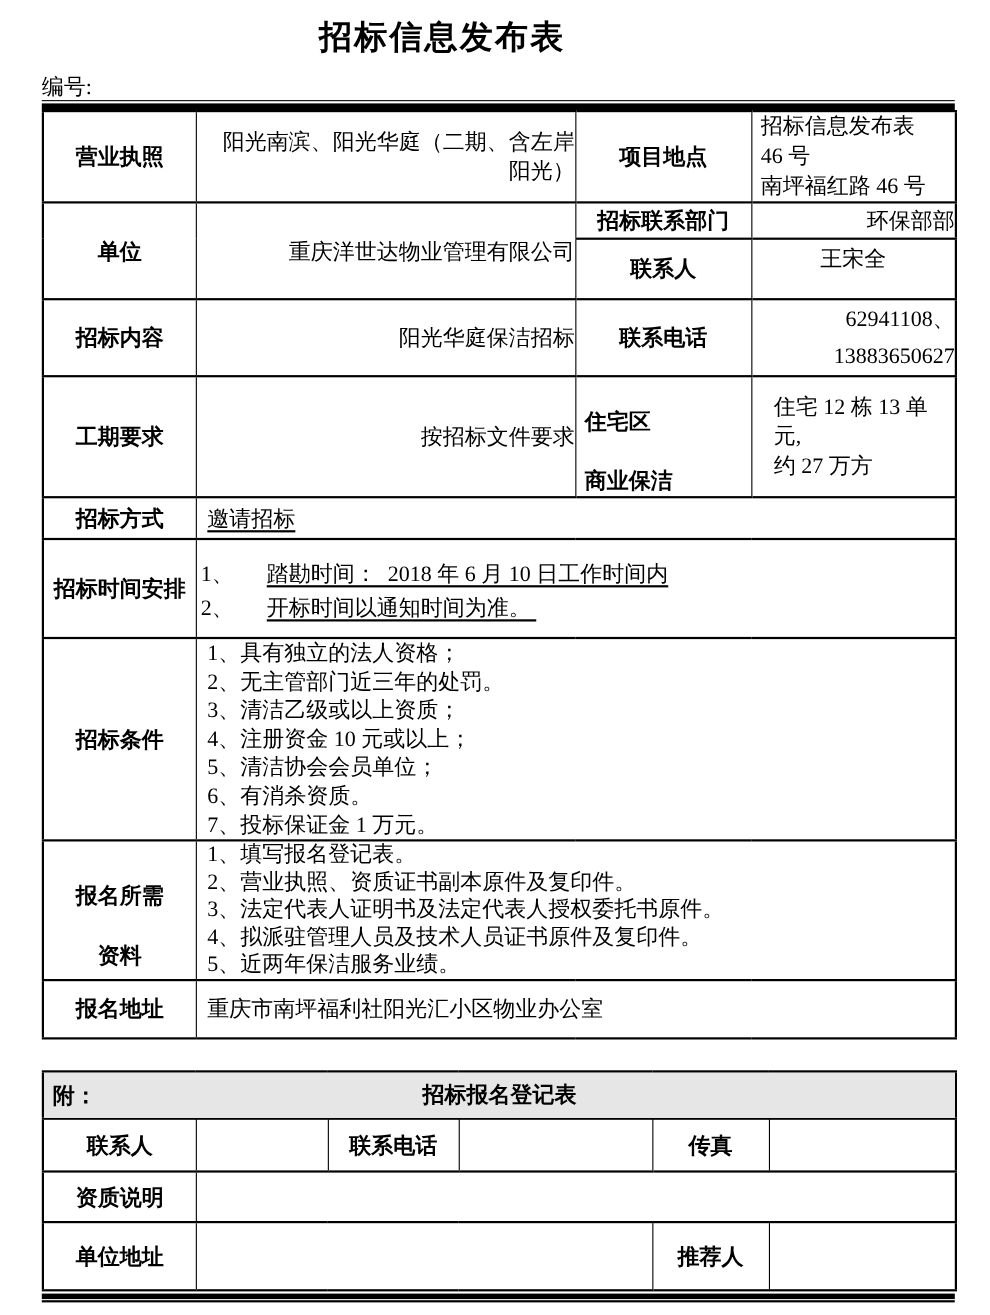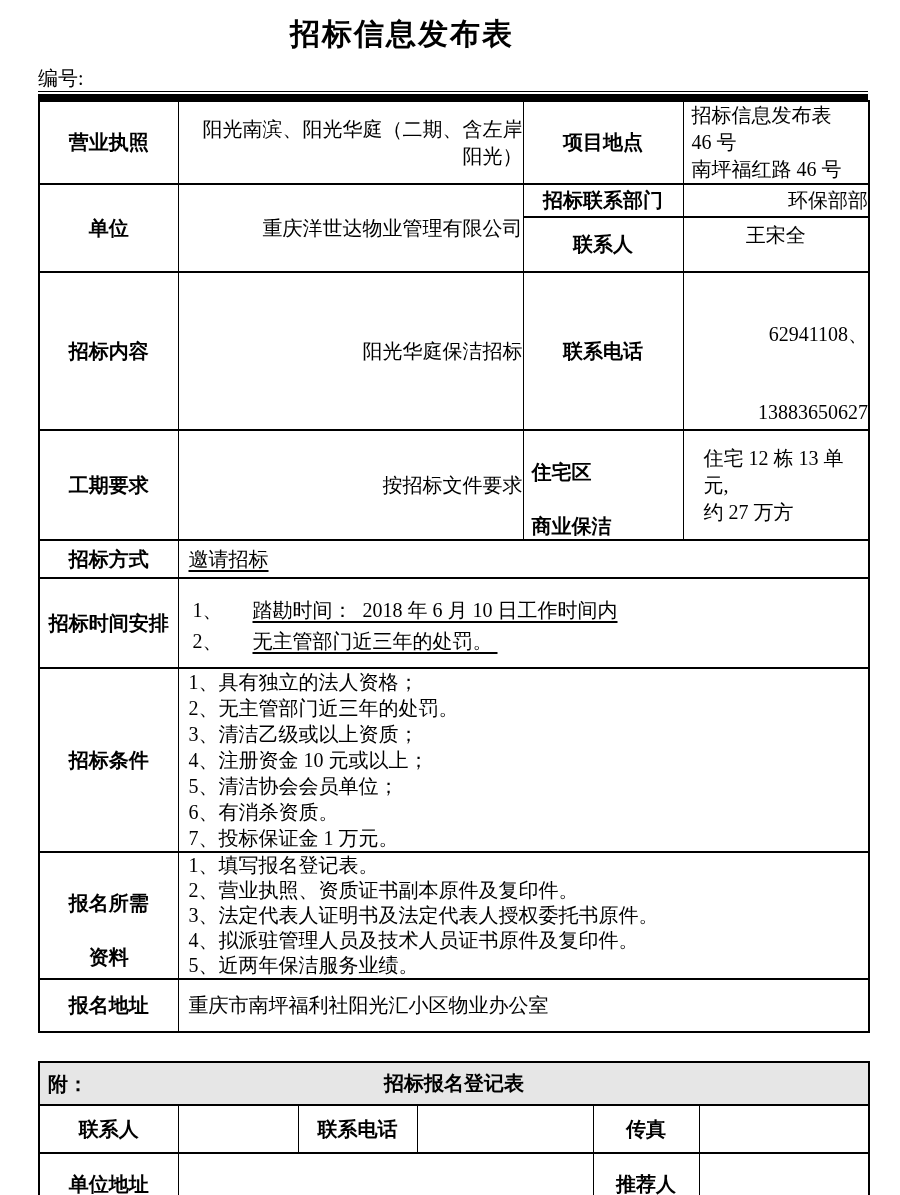--- a/index.html
+++ b/index.html
@@ -45,28 +45,28 @@
     border-bottom-width: 2px;
     font-size: 20px;
     vertical-align: middle;
     overflow: hidden;
   }
   td.lbl { font-weight: 700; text-align: center; }
   td.c   { text-align: right; }
   td.l   { text-align: left; padding-left: 10px; }
   .lh27 div { line-height: 27px; }
   .lh26 div { line-height: 26px; margin-top: 28px; }
-  .lh34 div { line-height: 34px; margin-top: 44px; }
+  .lh34 div { line-height: 34px; }
   td.bottom-val { vertical-align: bottom; text-align: center; padding-bottom: 18px; }
   td.top-val { vertical-align: top; padding-top: 6px; }
   .u { text-decoration: underline; text-underline-offset: 4px; white-space: pre-wrap; }
   .num { display: inline-block; width: 60px; }
   .cond-list div { line-height: 26px; padding-left: 10px; }
   .mat-list  div { line-height: 25px; padding-left: 10px; }
-  .timing-line { line-height: 31px; padding-left: 14px; white-space: nowrap; }
+  .timing-line { line-height: 31px; padding-left: 4px; white-space: nowrap; }
 
   .gap { height: 28px; }
   table.att td { font-size: 20px; }
   td.att-header {
     background: #e6e6e6;
     position: relative;
     text-align: center;
     font-weight: 700;
   }
   .att-prefix {
@@ -156,21 +156,21 @@
       </td>
     </tr>
 
     <tr style="height:90px">
       <td class="lbl">招标时间安排</td>
       <td class="top-val" colspan="3">
         <div class="timing-line">
           <span class="num">1、</span><span class="u">踏勘时间：  2018 年 6 月 10 日工作时间内</span>
         </div>
         <div class="timing-line">
-          <span class="num">2、</span><span class="u">无主管部门近三年的处罚。 </span>
+          <span class="num">2、</span><span class="u">开标时间以通知时间为准。 </span>
         </div>
       </td>
     </tr>
 
     <tr style="height:183px">
       <td class="lbl">招标条件</td>
       <td colspan="3" class="cond-list">
         <div>1、具有独立的法人资格；</div>
         <div>2、无主管部门近三年的处罚。</div>
         <div>3、清洁乙级或以上资质；</div>
@@ -225,31 +225,31 @@
 
     <tr style="height:48px">
       <td class="lbl">联系人</td>
       <td></td>
       <td class="lbl">联系电话</td>
       <td></td>
       <td class="lbl">传真</td>
       <td></td>
     </tr>
 
+    <tr style="height:46px">
+      <td class="lbl">资质说明</td>
+      <td colspan="5"></td>
+    </tr>
+
     <tr style="height:62px">
       <td class="lbl">单位地址</td>
       <td colspan="3"></td>
       <td class="lbl">推荐人</td>
       <td></td>
     </tr>
-
-    <tr style="height:46px">
-      <td class="lbl">资质说明</td>
-      <td colspan="5"></td>
-    </tr>
   </tbody>
     </table>
 
   <div class="rule rule-bottom bottom-rule-wrap">
     <div class="thick"></div>
     <div class="thin"></div>
   </div>
 
 </div>
 

